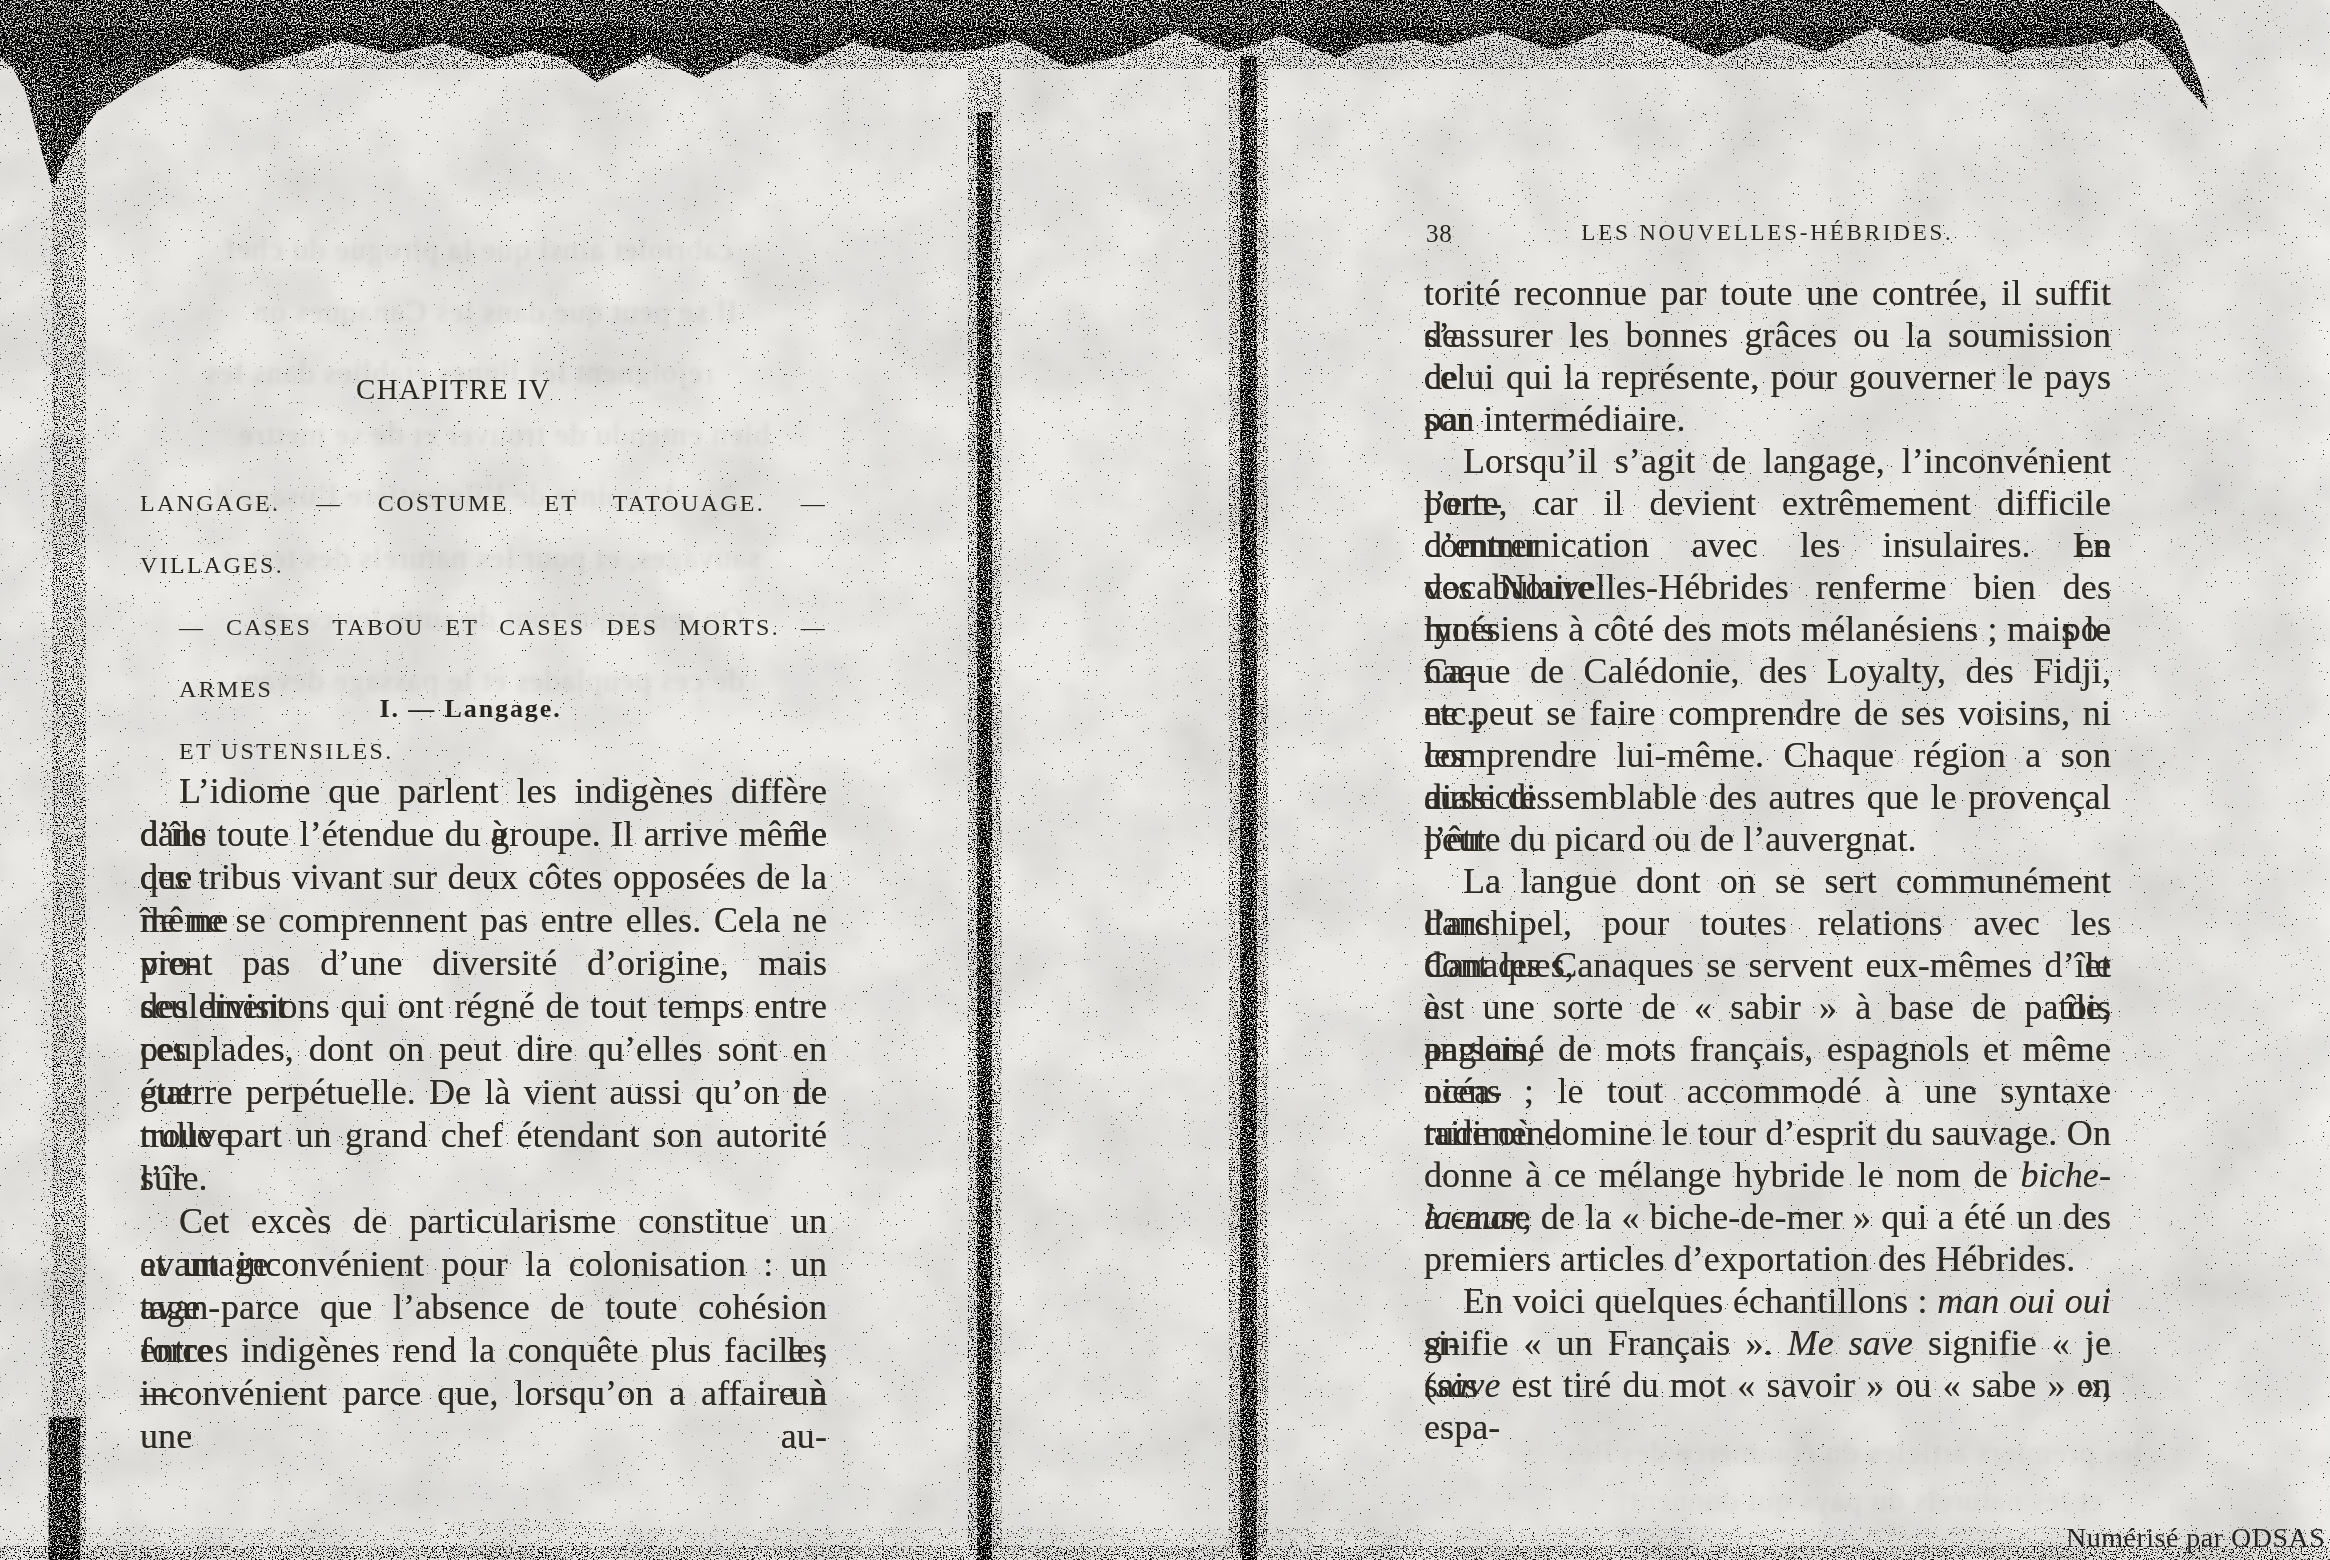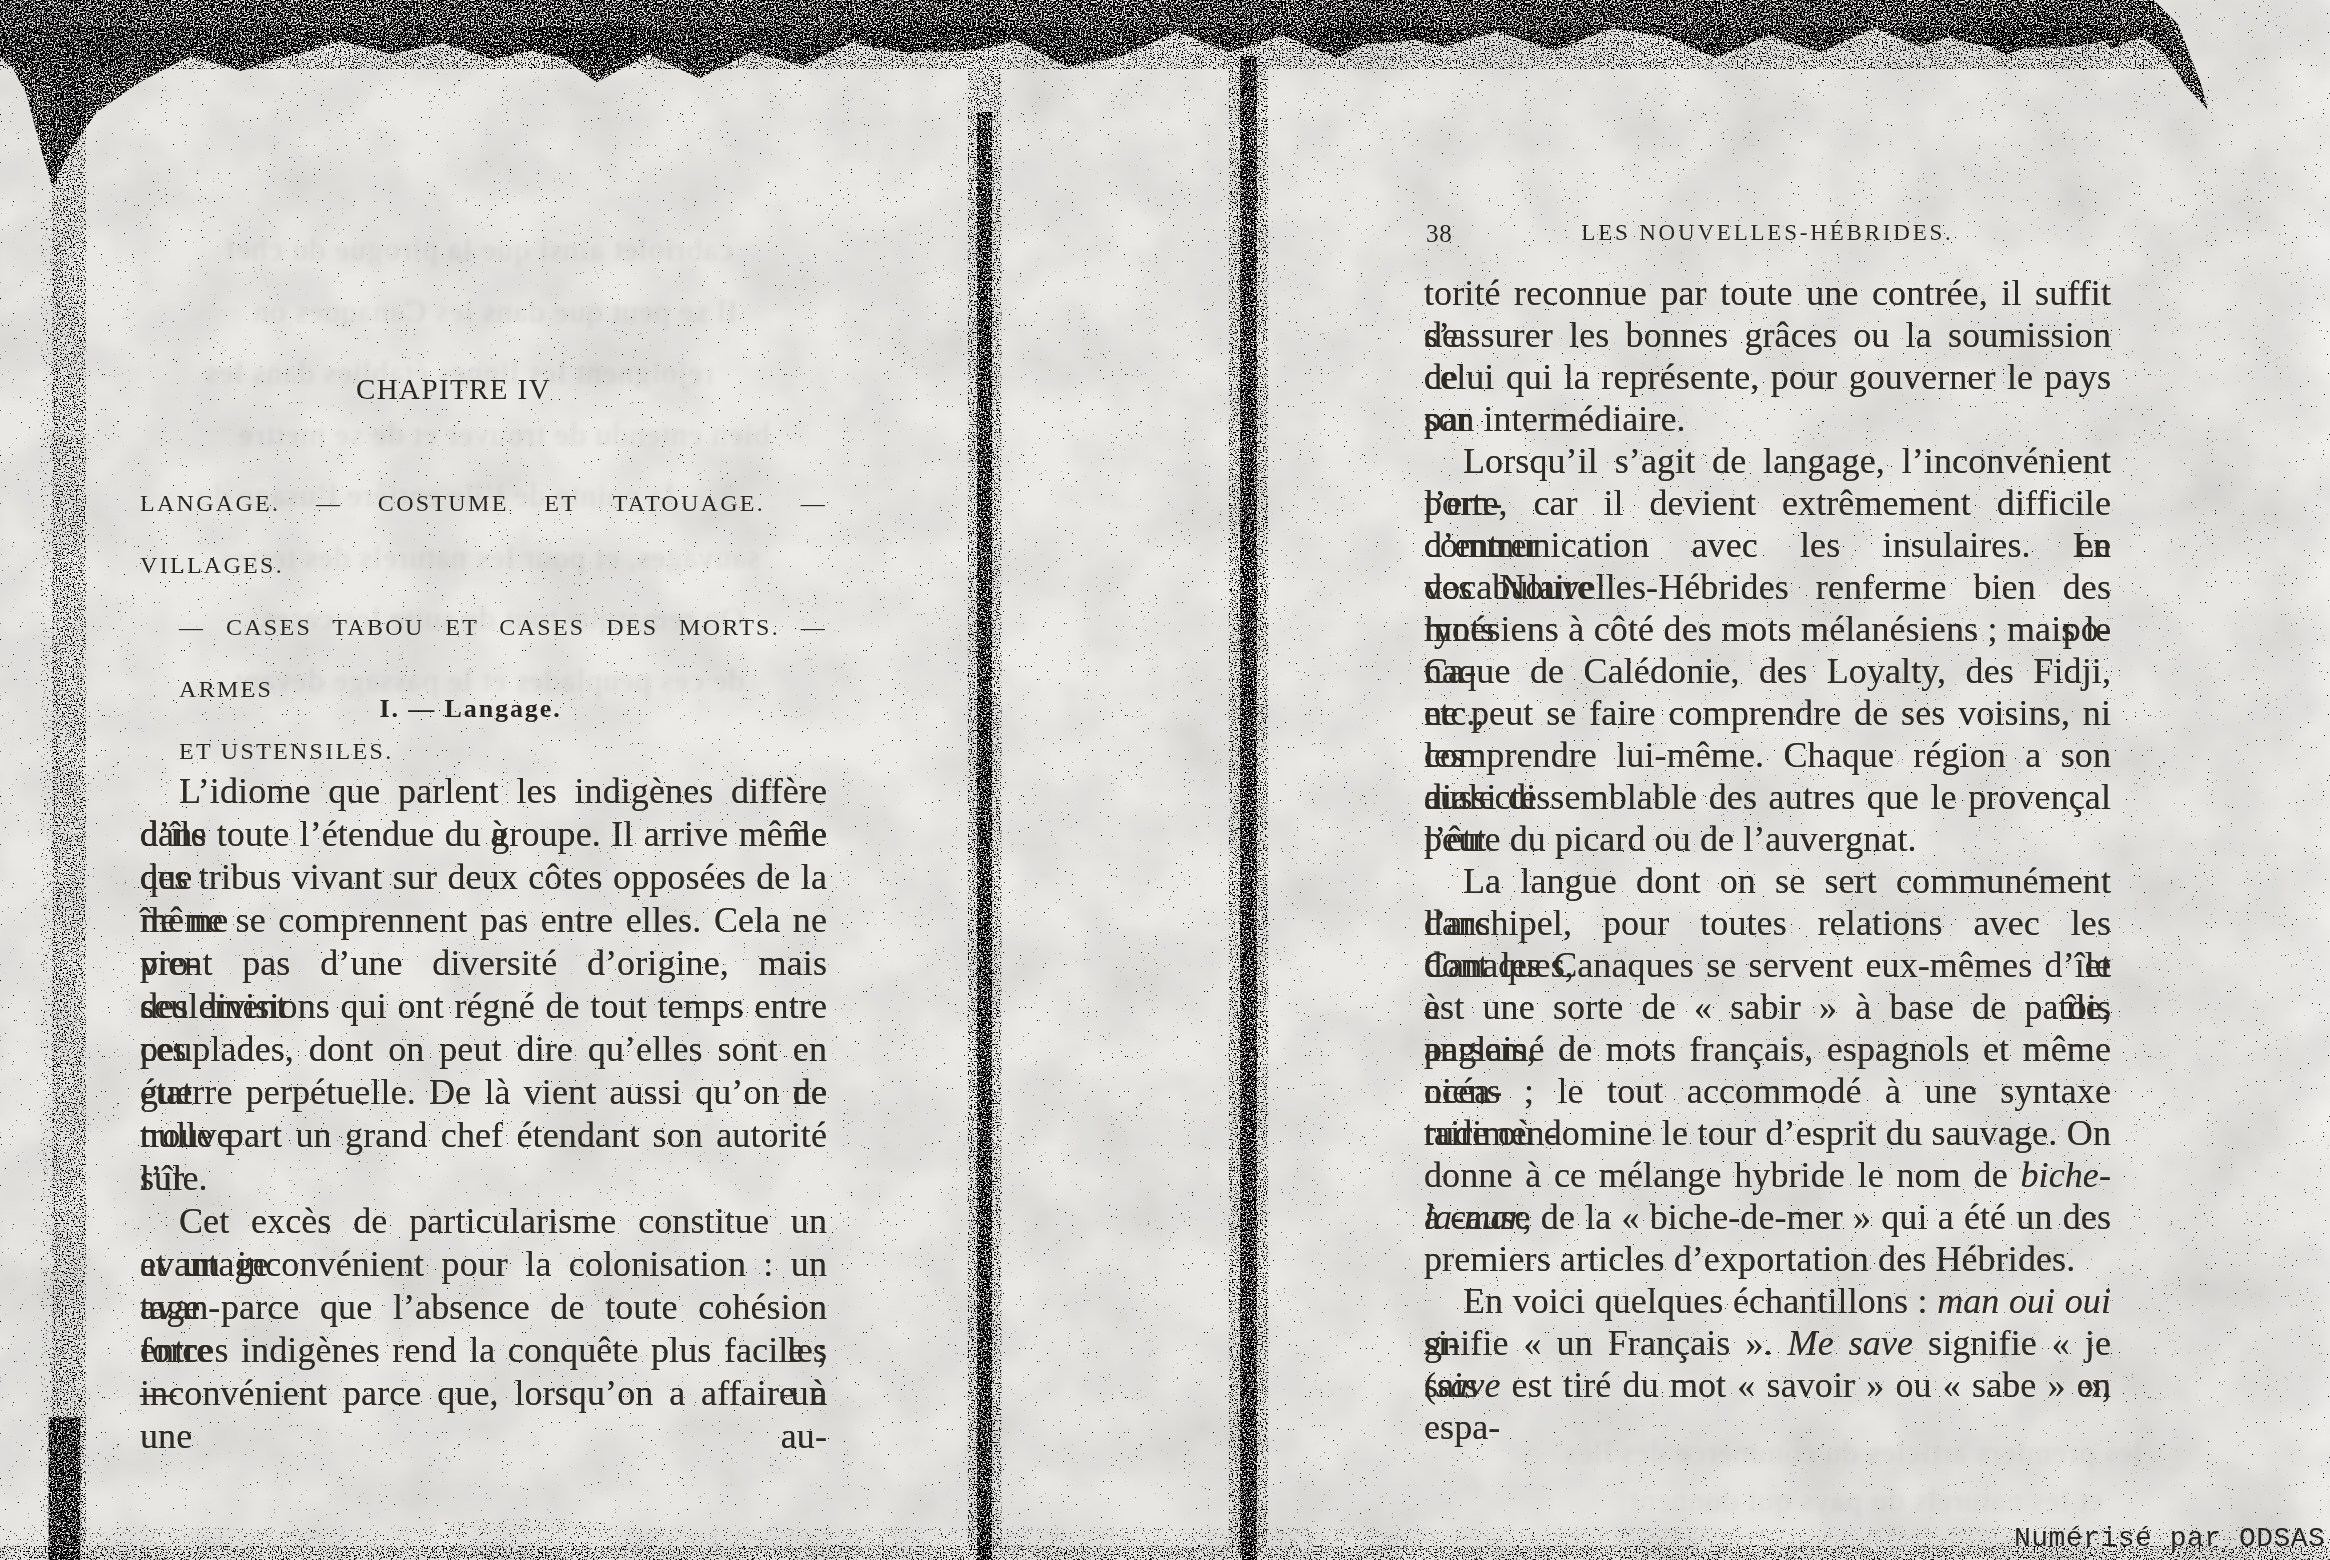--- a/index.html
+++ b/index.html
@@ -39,21 +39,21 @@
 
   .pagehead{position:absolute;top:220px;width:100%;height:37px;}
   .pagenum{position:absolute;left:1.9px;top:0;font-size:25px;letter-spacing:0.9px;color:#2b2822;}
   .runhead{display:block;text-align:center;font-size:23px;letter-spacing:2.8px;color:#2b2822;}
 
   .ghost{position:absolute;transform:scaleX(-1);filter:blur(1.9px);opacity:.11;
     font-size:32px;letter-spacing:0.9px;color:#57524b;white-space:nowrap;pointer-events:none;}
   .rightpage .ghost{opacity:.07;}
 
   .watermark{position:absolute;right:5.6px;bottom:7.5px;z-index:7;
-    font-family:Liberation Mono, monospace;
+    font-family:Liberation Serif, serif;
     font-size:28px;color:#262626;letter-spacing:0.5px;}
 </style>
 </head>
 <body>
 
 <div class="stage">
 
   <svg class="grain" width="2331" height="1561" viewBox="0 0 2500 1674">
     <defs>
       <filter id="fG" x="0" y="0" width="100%" height="100%">

